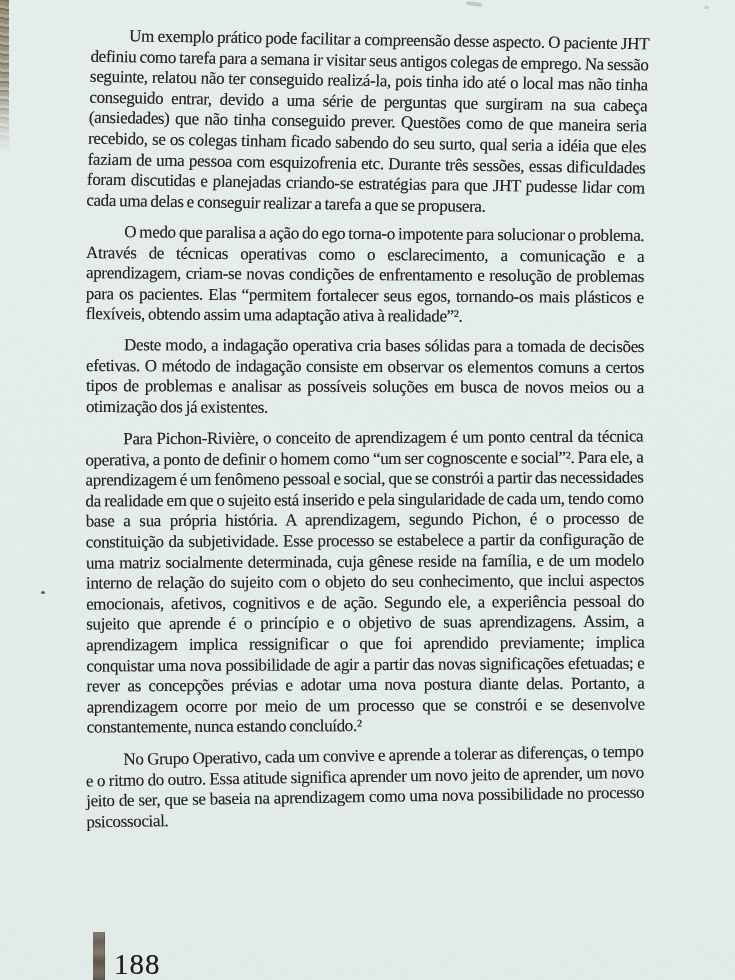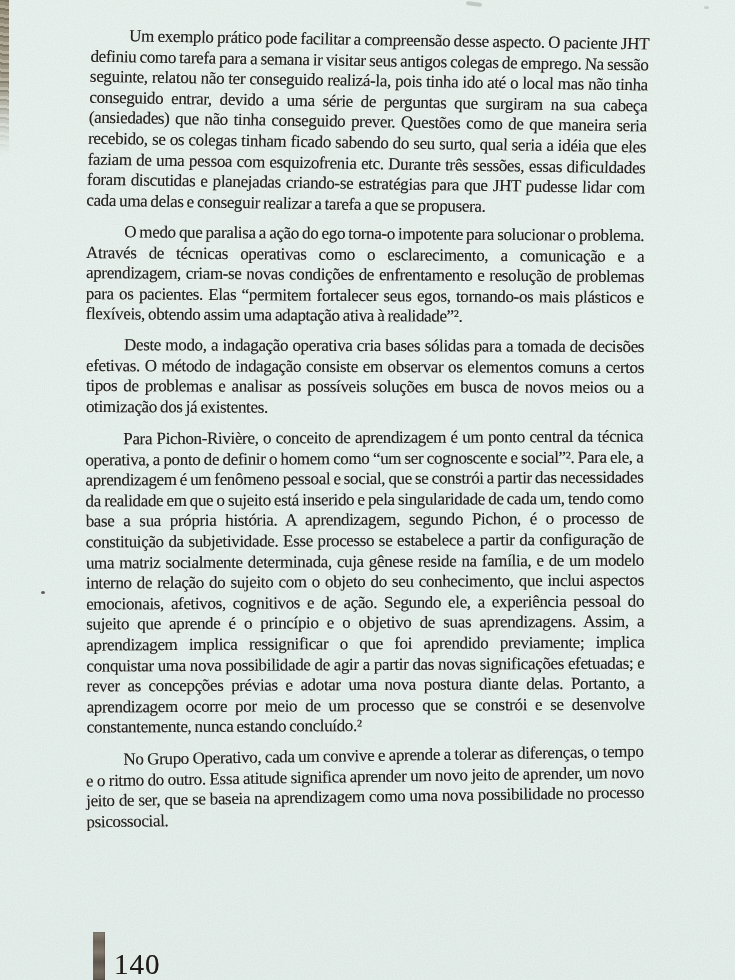--- a/index.html
+++ b/index.html
@@ -94,15 +94,15 @@
 
   <div class="content">
     <p>Um exemplo prático pode facilitar a compreensão desse aspecto. O paciente JHT definiu como tarefa para a semana ir visitar seus antigos colegas de emprego. Na sessão seguinte, relatou não ter conseguido realizá-la, pois tinha ido até o local mas não tinha conseguido entrar, devido a uma série de perguntas que surgiram na sua cabeça (ansiedades) que não tinha conseguido prever. Questões como de que maneira seria recebido, se os colegas tinham ficado sabendo do seu surto, qual seria a idéia que eles faziam de uma pessoa com esquizofrenia etc. Durante três sessões, essas dificuldades foram discutidas e planejadas criando-se estratégias para que JHT pudesse lidar com cada uma delas e conseguir realizar a tarefa a que se propusera.</p>
     <p>O medo que paralisa a ação do ego torna-o impotente para solucionar o problema. Através de técnicas operativas como o esclarecimento, a comunicação e a aprendizagem, criam-se novas condições de enfrentamento e resolução de problemas para os pacientes. Elas “permitem fortalecer seus egos, tornando-os mais plásticos e flexíveis, obtendo assim uma adaptação ativa à realidade”².</p>
     <p>Deste modo, a indagação operativa cria bases sólidas para a tomada de decisões efetivas. O método de indagação consiste em observar os elementos comuns a certos tipos de problemas e analisar as possíveis soluções em busca de novos meios ou a otimização dos já existentes.</p>
     <p>Para Pichon-Rivière, o conceito de aprendizagem é um ponto central da técnica operativa, a ponto de definir o homem como “um ser cognoscente e social”². Para ele, a aprendizagem é um fenômeno pessoal e social, que se constrói a partir das necessidades da realidade em que o sujeito está inserido e pela singularidade de cada um, tendo como base a sua própria história. A aprendizagem, segundo Pichon, é o processo de constituição da subjetividade. Esse processo se estabelece a partir da configuração de uma matriz socialmente determinada, cuja gênese reside na família, e de um modelo interno de relação do sujeito com o objeto do seu conhecimento, que inclui aspectos emocionais, afetivos, cognitivos e de ação. Segundo ele, a experiência pessoal do sujeito que aprende é o princípio e o objetivo de suas aprendizagens. Assim, a aprendizagem implica ressignificar o que foi aprendido previamente; implica conquistar uma nova possibilidade de agir a partir das novas significações efetuadas; e rever as concepções prévias e adotar uma nova postura diante delas. Portanto, a aprendizagem ocorre por meio de um processo que se constrói e se desenvolve constantemente, nunca estando concluído.²</p>
     <p>No Grupo Operativo, cada um convive e aprende a tolerar as diferenças, o tempo e o ritmo do outro. Essa atitude significa aprender um novo jeito de aprender, um novo jeito de ser, que se baseia na aprendizagem como uma nova possibilidade no processo psicossocial.</p>
   </div>
 
   <div class="footer-bar"></div>
-  <div class="page-number">140</div>
+  <div class="page-number">188</div>
 
 </div>
 
 </body></html>

